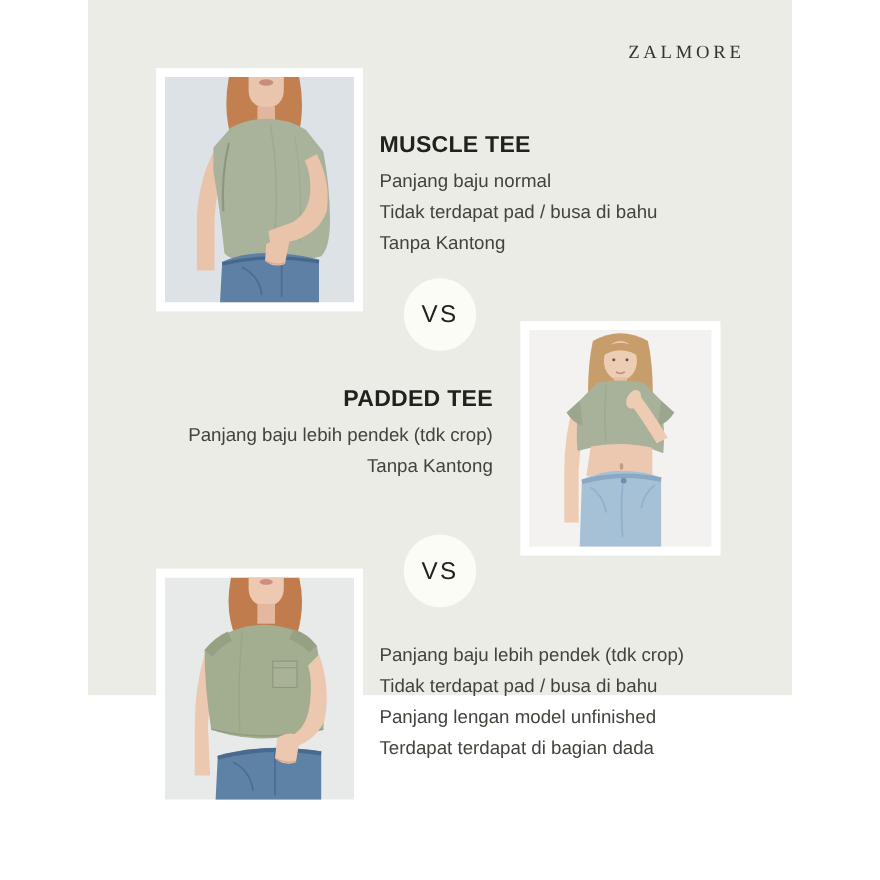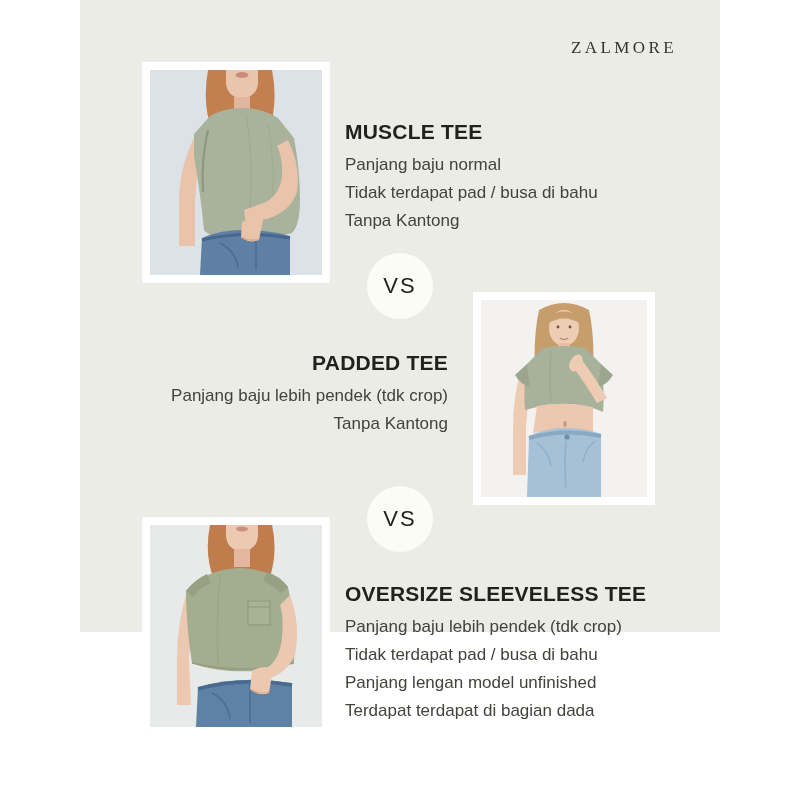--- a/index.html
+++ b/index.html
@@ -177,21 +177,20 @@
         <path d="M46,202 L48,162 Q90,150 142,158 L142,202 Z" fill="#5E81A6"></path>
         <path d="M48,164 Q92,152 142,160" stroke="#486A8E" stroke-width="3.5" fill="none"></path>
         <path d="M100,158 L100,198" stroke="#4A6C91" stroke-width="1.5" fill="none"></path>
         <path d="M62,168 Q78,176 80,194" stroke="#4A6C91" stroke-width="1.4" fill="none"></path>
 
         <path d="M102,146 Q113,139 123,144 L119,168 Q109,172 100,164 Z" fill="#ECC8B0"></path>
         <path d="M100,164 Q110,170 119,167" stroke="#D9AA8E" stroke-width="1.2" fill="none"></path>
       </svg>
     </div>
     <div class="text-block text-left block-3">
-      <div class="section-title">OVERSIZE SLEEVELESS TEE</div>
       <div class="feature-line">Panjang baju lebih pendek (tdk crop)</div>
       <div class="feature-line">Tidak terdapat pad / busa di bahu</div>
       <div class="feature-line">Panjang lengan model unfinished</div>
       <div class="feature-line">Terdapat terdapat di bagian dada</div>
     </div>
 
   </div>
 </div>
 
 </body></html>

